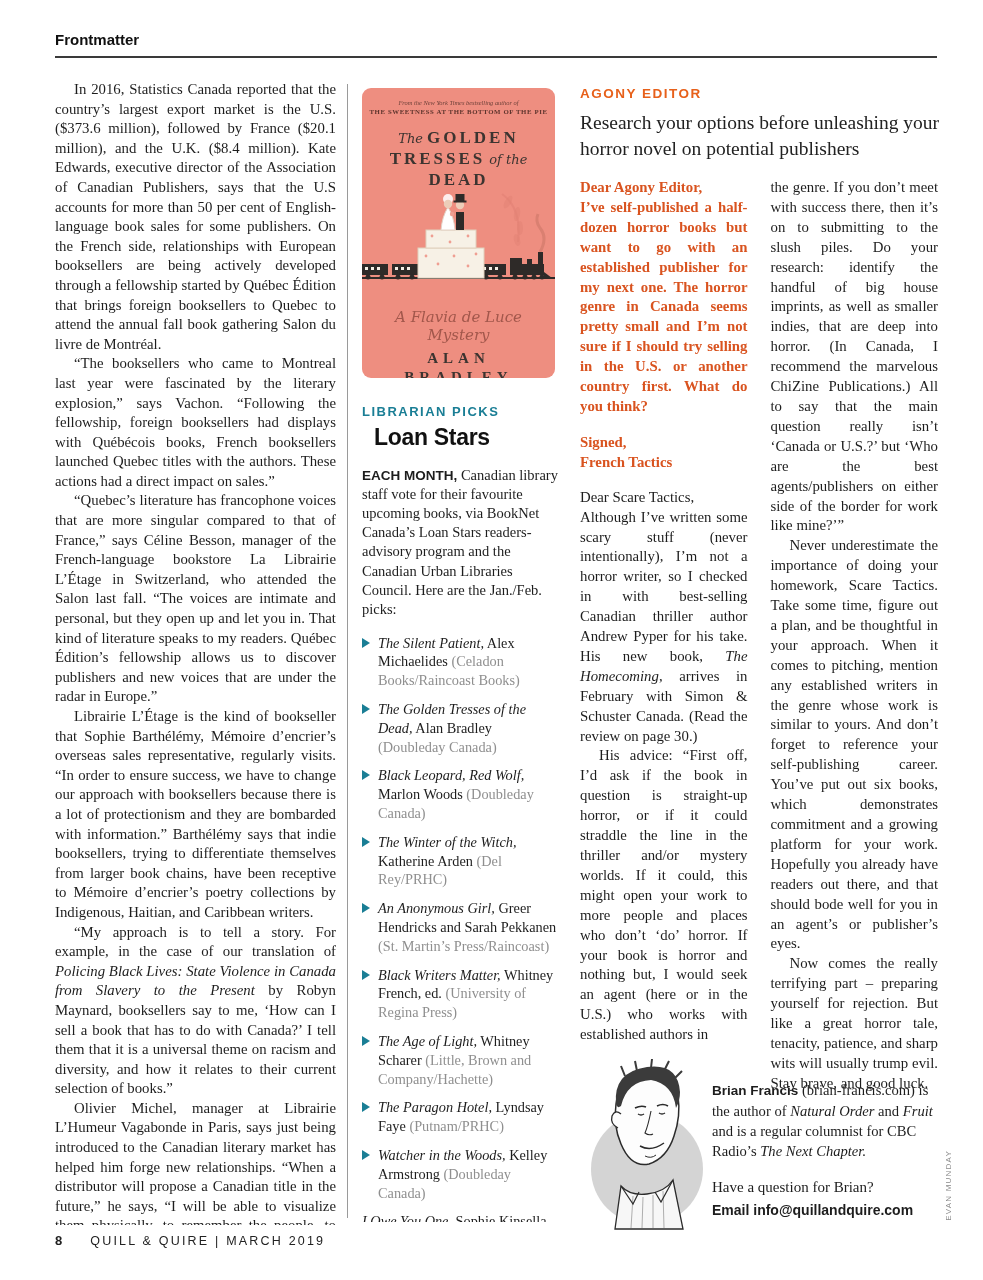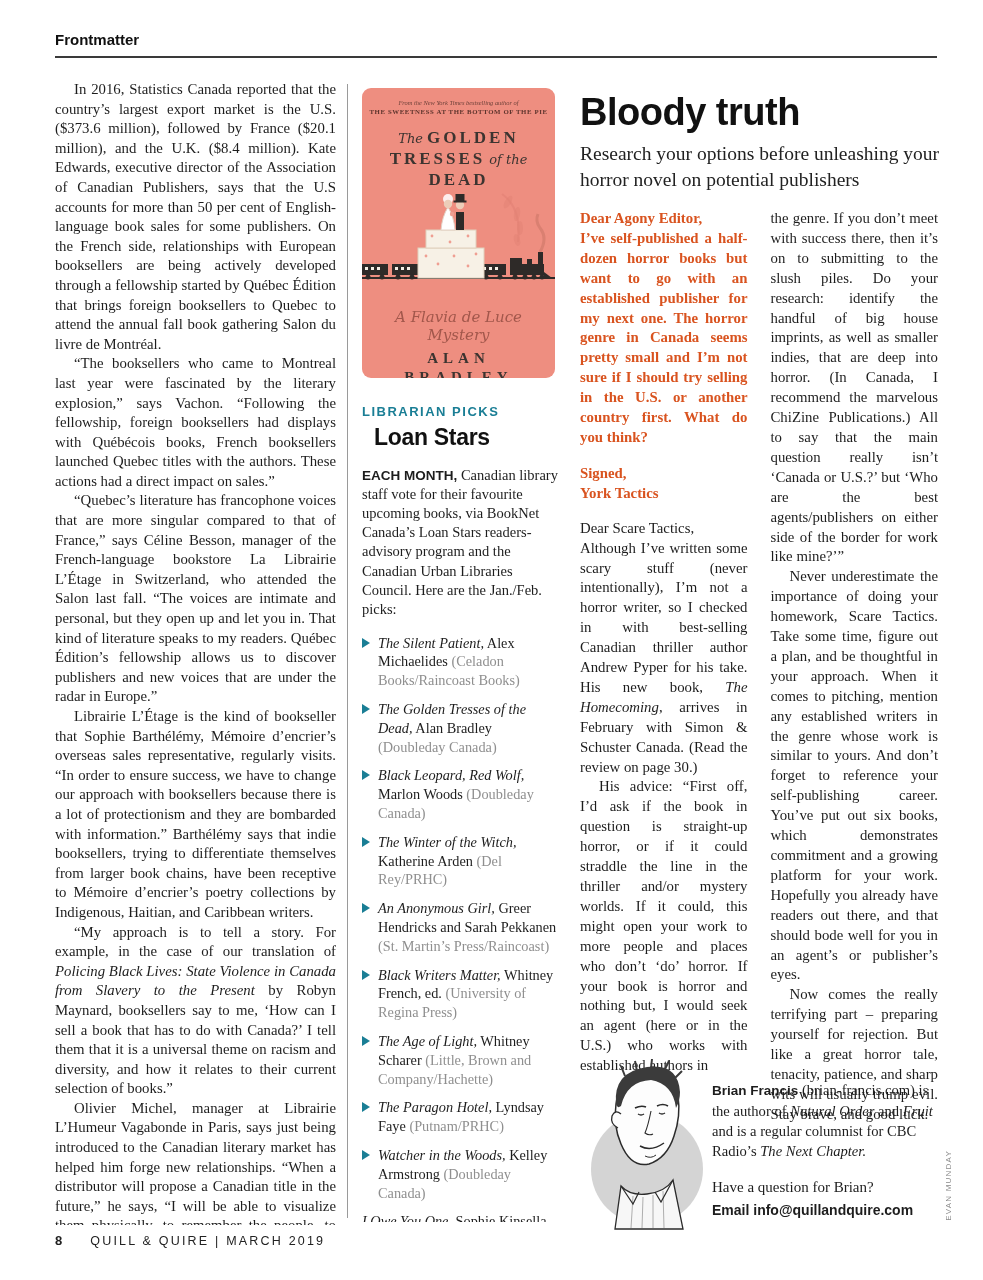--- a/index.html
+++ b/index.html
@@ -223,31 +223,31 @@
         </div>
 
         <div class="pick">
 
           <p><span class="sg-i">I Owe You One,</span><span> Sophie Kinsella </span></p>
         </div>
       </div>
   </section>
 
   <section class="agony">
-    <h1>Bloody truth</h1>
+    <div class="kicker-orange">AGONY EDITOR</div>
     <p class="subtitle">Research your options before unleashing your horror novel on potential publishers</p>
     <div class="cols">
       <div class="col">
         <div class="letter">
           <div>Dear Agony Editor,</div>
           <div>I’ve self-published a half-dozen horror books but want to go with an established publisher for my next one. The horror genre in Canada seems pretty small and I’m not sure if I should try selling in the U.S. or another country first. What do you think?</div>
         </div>
         <div class="signed">
           <div>Signed,</div>
-          <div>York Tactics</div>
+          <div>French Tactics</div>
         </div>
         <div class="reply">
 
             <p><span>Dear Scare Tactics,</span></p>
 
             <p><span>Although I’ve written some scary stuff (never intentionally), I’m not a horror writer, so I checked in with best-selling Canadian thriller author Andrew Pyper for his take. His new book, </span><span class="sg-i">The Homecoming</span><span>, arrives in February with Simon &amp; Schuster Canada. (Read the review on page 30.)</span></p>
 
             <p class="ind"><span>His advice: “First off, I’d ask if the book in question is straight-up horror, or if it could straddle the line in the thriller and/or mystery worlds. If it could, this might open your work to more people and places who don’t ‘do’ horror. If your book is horror and nothing but, I would seek an agent (here or in the U.S.) who works with established authors in</span></p>
           </div>
       </div>

